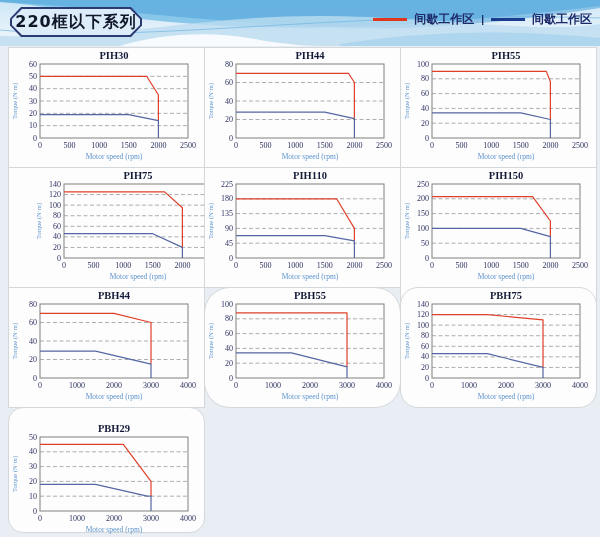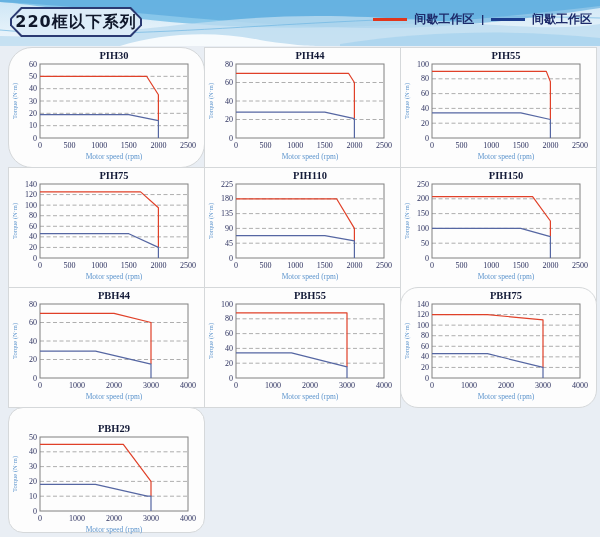--- a/index.html
+++ b/index.html
@@ -72,21 +72,21 @@
   <div class="legend">
     <span class="swatch red"></span>
     <span class="lab">间歇工作区</span>
     <span class="sep">|</span>
     <span class="swatch navy"></span>
     <span class="lab">间歇工作区</span>
   </div>
 </div>
 
 <div id="charts-grid">
-    <div class="chart-cell" style="left: 0px; top: 0px; width: 197px; height: 121px; border-radius: 24px;">
+    <div class="chart-cell" style="left: 0px; top: 0px; width: 197px; height: 121px;">
       <svg width="194" height="116" viewBox="0 0 194 116">
         <text x="105" y="11" text-anchor="middle" font-family="&quot;Liberation Serif&quot;,&quot;DejaVu Serif&quot;,serif" font-size="10.5" font-weight="bold" fill="#141b38">PIH30</text>
         <line x1="31" y1="77.66666666666667" x2="179" y2="77.66666666666667" stroke="#999999" stroke-width="0.8" stroke-dasharray="4 2.5"></line>
         <line x1="31" y1="65.33333333333334" x2="179" y2="65.33333333333334" stroke="#999999" stroke-width="0.8" stroke-dasharray="4 2.5"></line>
         <line x1="31" y1="53" x2="179" y2="53" stroke="#999999" stroke-width="0.8" stroke-dasharray="4 2.5"></line>
         <line x1="31" y1="40.66666666666667" x2="179" y2="40.66666666666667" stroke="#999999" stroke-width="0.8" stroke-dasharray="4 2.5"></line>
         <line x1="31" y1="28.33333333333333" x2="179" y2="28.33333333333333" stroke="#999999" stroke-width="0.8" stroke-dasharray="4 2.5"></line>
         <rect x="31" y="16" width="148" height="74" fill="none" stroke="#808080" stroke-width="1"></rect>
         <polyline points="31.0,28.3 137.6,28.3 149.4,46.8 149.4,72.7" fill="none" stroke="#e04028" stroke-width="1.2" stroke-linejoin="round"></polyline>
         <polyline points="31.0,66.6 119.8,66.6 149.4,72.7 149.4,90.0" fill="none" stroke="#5566a2" stroke-width="1.2" stroke-linejoin="round"></polyline>
@@ -150,21 +150,21 @@
         <text x="31" y="100" text-anchor="middle" font-family="&quot;Liberation Serif&quot;,&quot;DejaVu Serif&quot;,serif" font-size="8" fill="#2e3360">0</text>
         <text x="60.6" y="100" text-anchor="middle" font-family="&quot;Liberation Serif&quot;,&quot;DejaVu Serif&quot;,serif" font-size="8" fill="#2e3360">500</text>
         <text x="90.2" y="100" text-anchor="middle" font-family="&quot;Liberation Serif&quot;,&quot;DejaVu Serif&quot;,serif" font-size="8" fill="#2e3360">1000</text>
         <text x="119.8" y="100" text-anchor="middle" font-family="&quot;Liberation Serif&quot;,&quot;DejaVu Serif&quot;,serif" font-size="8" fill="#2e3360">1500</text>
         <text x="149.4" y="100" text-anchor="middle" font-family="&quot;Liberation Serif&quot;,&quot;DejaVu Serif&quot;,serif" font-size="8" fill="#2e3360">2000</text>
         <text x="179" y="100" text-anchor="middle" font-family="&quot;Liberation Serif&quot;,&quot;DejaVu Serif&quot;,serif" font-size="8" fill="#2e3360">2500</text>
         <text x="8" y="53" text-anchor="middle" font-family="&quot;Liberation Serif&quot;,&quot;DejaVu Serif&quot;,serif" font-size="6.5" fill="#5d95cd" transform="rotate(-90 8 53)">Torque (N·m)</text>
         <text x="105" y="111" text-anchor="middle" font-family="&quot;Liberation Serif&quot;,&quot;DejaVu Serif&quot;,serif" font-size="7.5" fill="#5d95cd">Motor speed (rpm)</text>
       </svg>
     </div>
-    <div class="chart-cell" style="left: 0px; top: 120px; width: 197px; height: 121px;">
+    <div class="chart-cell" style="left: 0px; top: 120px; width: 197px; height: 121px; padding-left: 24px;">
       <svg width="194" height="116" viewBox="0 0 194 116">
         <text x="105" y="11" text-anchor="middle" font-family="&quot;Liberation Serif&quot;,&quot;DejaVu Serif&quot;,serif" font-size="10.5" font-weight="bold" fill="#141b38">PIH75</text>
         <line x1="31" y1="79.42857142857143" x2="179" y2="79.42857142857143" stroke="#999999" stroke-width="0.8" stroke-dasharray="4 2.5"></line>
         <line x1="31" y1="68.85714285714286" x2="179" y2="68.85714285714286" stroke="#999999" stroke-width="0.8" stroke-dasharray="4 2.5"></line>
         <line x1="31" y1="58.28571428571429" x2="179" y2="58.28571428571429" stroke="#999999" stroke-width="0.8" stroke-dasharray="4 2.5"></line>
         <line x1="31" y1="47.714285714285715" x2="179" y2="47.714285714285715" stroke="#999999" stroke-width="0.8" stroke-dasharray="4 2.5"></line>
         <line x1="31" y1="37.14285714285714" x2="179" y2="37.14285714285714" stroke="#999999" stroke-width="0.8" stroke-dasharray="4 2.5"></line>
         <line x1="31" y1="26.571428571428577" x2="179" y2="26.571428571428577" stroke="#999999" stroke-width="0.8" stroke-dasharray="4 2.5"></line>
         <rect x="31" y="16" width="148" height="74" fill="none" stroke="#808080" stroke-width="1"></rect>
         <polyline points="31.0,23.9 131.6,23.9 149.4,39.8 149.4,79.4" fill="none" stroke="#e04028" stroke-width="1.2" stroke-linejoin="round"></polyline>
@@ -255,21 +255,21 @@
         <text x="28" y="18.6" text-anchor="end" font-family="&quot;Liberation Serif&quot;,&quot;DejaVu Serif&quot;,serif" font-size="8" fill="#2e3360">80</text>
         <text x="31" y="100" text-anchor="middle" font-family="&quot;Liberation Serif&quot;,&quot;DejaVu Serif&quot;,serif" font-size="8" fill="#2e3360">0</text>
         <text x="68" y="100" text-anchor="middle" font-family="&quot;Liberation Serif&quot;,&quot;DejaVu Serif&quot;,serif" font-size="8" fill="#2e3360">1000</text>
         <text x="105" y="100" text-anchor="middle" font-family="&quot;Liberation Serif&quot;,&quot;DejaVu Serif&quot;,serif" font-size="8" fill="#2e3360">2000</text>
         <text x="142" y="100" text-anchor="middle" font-family="&quot;Liberation Serif&quot;,&quot;DejaVu Serif&quot;,serif" font-size="8" fill="#2e3360">3000</text>
         <text x="179" y="100" text-anchor="middle" font-family="&quot;Liberation Serif&quot;,&quot;DejaVu Serif&quot;,serif" font-size="8" fill="#2e3360">4000</text>
         <text x="8" y="53" text-anchor="middle" font-family="&quot;Liberation Serif&quot;,&quot;DejaVu Serif&quot;,serif" font-size="6.5" fill="#5d95cd" transform="rotate(-90 8 53)">Torque (N·m)</text>
         <text x="105" y="111" text-anchor="middle" font-family="&quot;Liberation Serif&quot;,&quot;DejaVu Serif&quot;,serif" font-size="7.5" fill="#5d95cd">Motor speed (rpm)</text>
       </svg>
     </div>
-    <div class="chart-cell" style="left: 196px; top: 240px; width: 197px; height: 121px;">
+    <div class="chart-cell" style="left: 196px; top: 240px; width: 197px; height: 121px; border-radius: 26px;">
       <svg width="194" height="116" viewBox="0 0 194 116">
         <text x="105" y="11" text-anchor="middle" font-family="&quot;Liberation Serif&quot;,&quot;DejaVu Serif&quot;,serif" font-size="10.5" font-weight="bold" fill="#141b38">PBH55</text>
         <line x1="31" y1="75.2" x2="179" y2="75.2" stroke="#999999" stroke-width="0.8" stroke-dasharray="4 2.5"></line>
         <line x1="31" y1="60.4" x2="179" y2="60.4" stroke="#999999" stroke-width="0.8" stroke-dasharray="4 2.5"></line>
         <line x1="31" y1="45.6" x2="179" y2="45.6" stroke="#999999" stroke-width="0.8" stroke-dasharray="4 2.5"></line>
         <line x1="31" y1="30.799999999999997" x2="179" y2="30.799999999999997" stroke="#999999" stroke-width="0.8" stroke-dasharray="4 2.5"></line>
         <rect x="31" y="16" width="148" height="74" fill="none" stroke="#808080" stroke-width="1"></rect>
         <polyline points="31.0,24.9 142.0,24.9 142.0,78.9" fill="none" stroke="#e04028" stroke-width="1.2" stroke-linejoin="round"></polyline>
         <polyline points="31.0,64.8 86.5,64.8 142.0,78.9 142.0,90.0" fill="none" stroke="#5566a2" stroke-width="1.2" stroke-linejoin="round"></polyline>
         <text x="28" y="92.6" text-anchor="end" font-family="&quot;Liberation Serif&quot;,&quot;DejaVu Serif&quot;,serif" font-size="8" fill="#2e3360">0</text>

